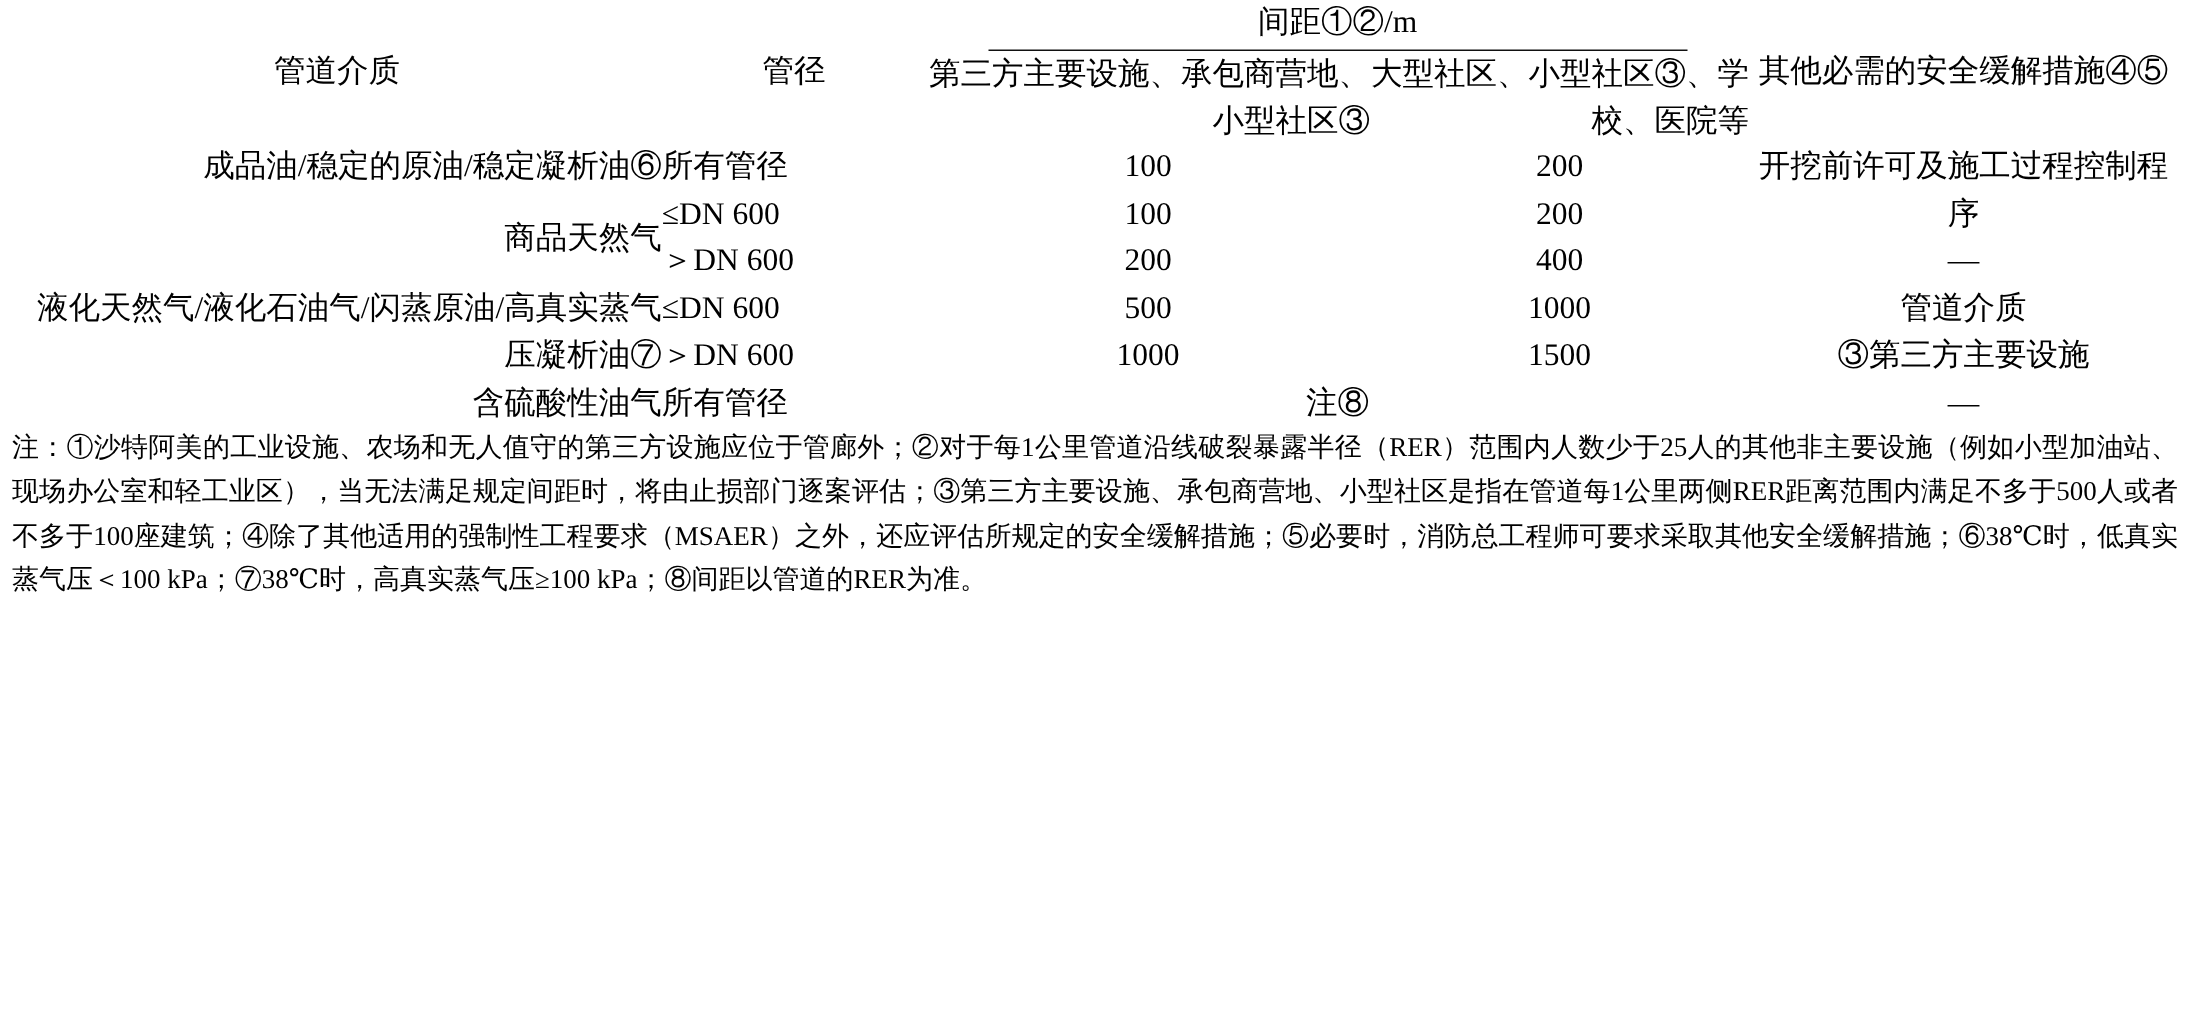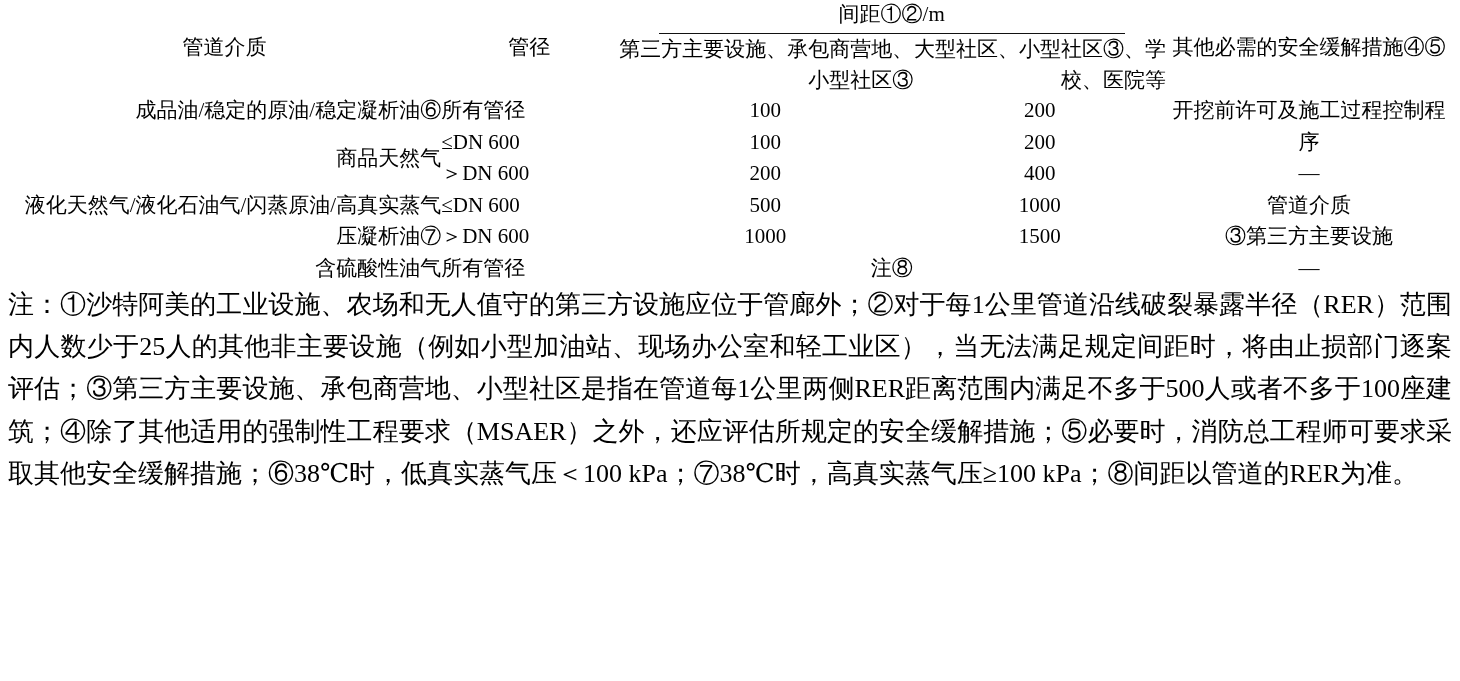--- a/index.html
+++ b/index.html
@@ -72,21 +72,21 @@
     text-align: center;
     padding: 7px 2px;
     line-height: 1.5;
   }
   .cell-diam {
     text-align: left;
     padding: 7px 2px 7px 6px;
     line-height: 1.5;
   }
   .notes {
-    font-size: 26px;
+    font-size: 18px;
     line-height: 1.62;
     text-align: justify;
     text-justify: inter-ideograph;
     padding: 9px 2px 4px 2px;
   }
   .two-line {
     line-height: 1.5;
   }
   .dash {
     letter-spacing: 0;

